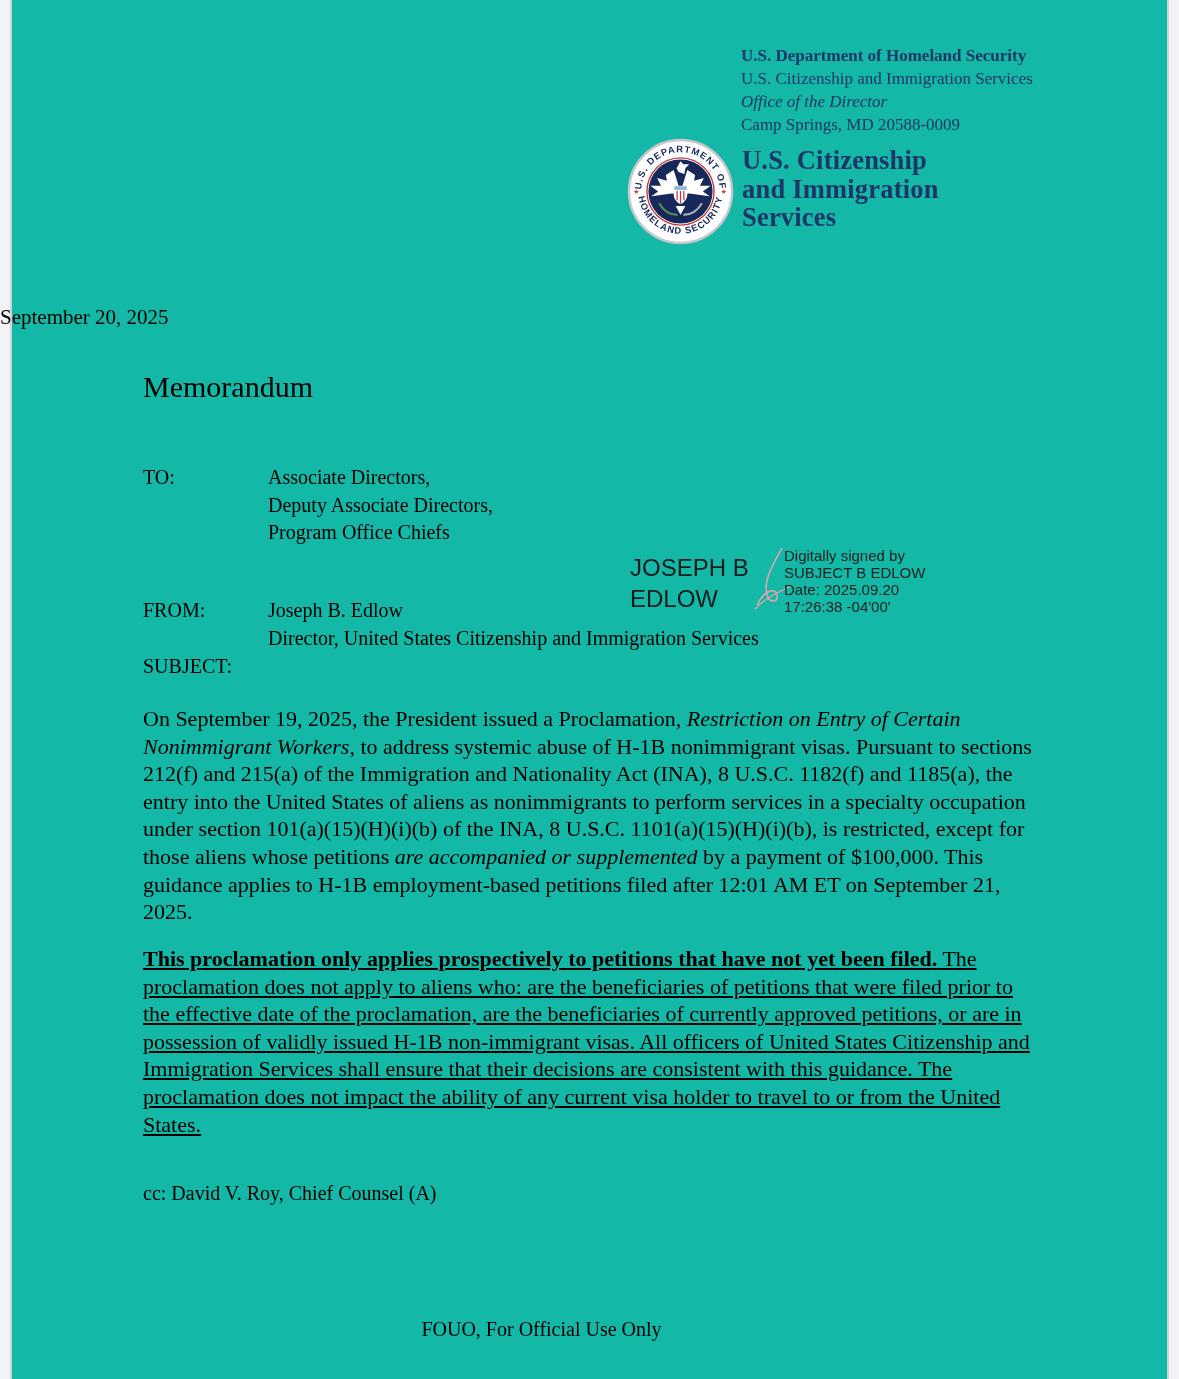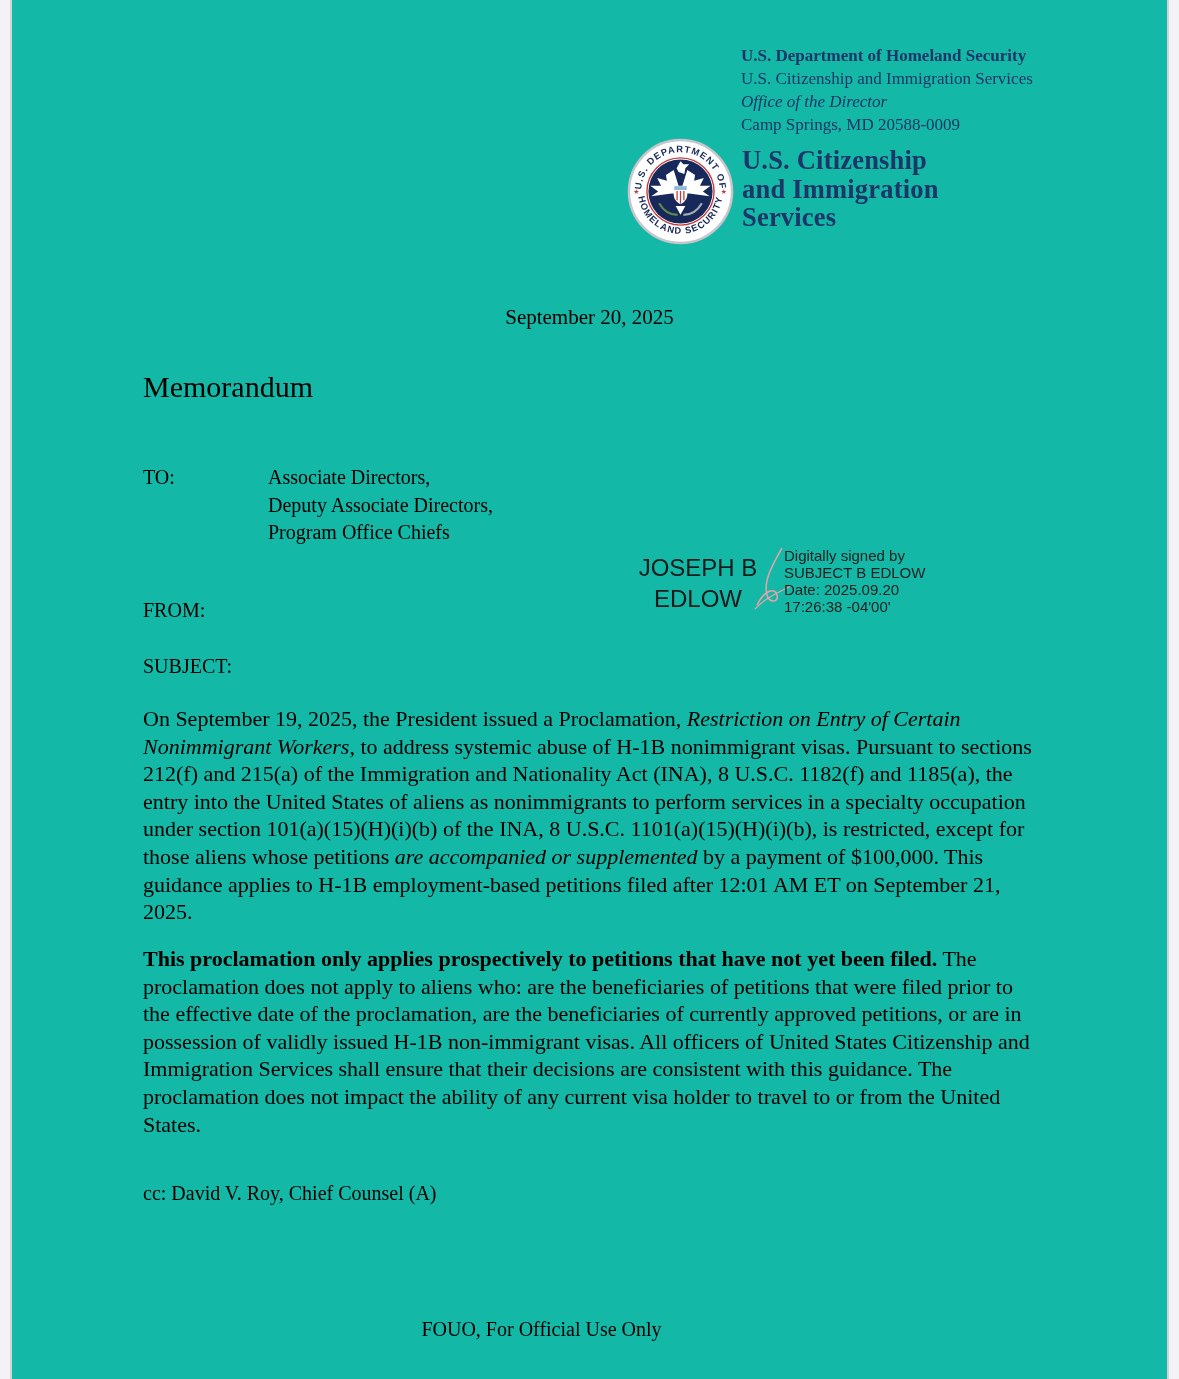--- a/index.html
+++ b/index.html
@@ -25,43 +25,43 @@
   .letterhead{position:absolute;left:741px;top:44px;font-size:17px;line-height:23px;color:var(--navy);}
   .lh-bold{font-weight:bold;}
   .lh-italic{font-style:italic;}
 
   .seal{position:absolute;left:627px;top:138px;width:107px;height:107px;}
   .seal-ring-text{font-family:"Liberation Sans",sans-serif;font-size:9.6px;font-weight:bold;letter-spacing:1.1px;fill:var(--seal-navy);}
   .seal-star{font-size:7px;fill:var(--seal-red);}
 
   .wordmark{position:absolute;left:742px;top:146px;font-weight:bold;font-size:26.5px;line-height:28.5px;color:var(--navy);letter-spacing:0.2px;}
 
-  .date-line{position:absolute;left:0;top:305px;width:1179px;text-align:center;font-size:21px;}
+  .date-line{position:absolute;left:0;top:305px;width:1179px;text-align:left;font-size:21px;}
 
   .memo-title{position:absolute;left:143px;top:372px;font-size:30px;font-weight:normal;line-height:1;}
 
   .field{position:absolute;left:143px;display:flex;font-size:20px;line-height:27.5px;}
   .field .label{width:125px;flex:0 0 125px;}
   .field-to{top:464px;}
   .field-from{top:597px;}
   .field-subject{top:653px;}
 
   .sig-name{
-    position:absolute;left:630px;top:552px;width:136px;text-align:center;
+    position:absolute;left:630px;top:552px;width:136px;
     font-family:"Liberation Sans",sans-serif;font-size:24px;line-height:31px;color:#1a1a1a;
   }
   .sig-flourish{position:absolute;left:754px;top:545px;width:38px;height:74px;}
   .sig-details{
     position:absolute;left:784px;top:547px;
     font-family:"Liberation Sans",sans-serif;font-size:15px;line-height:17px;color:#222;
   }
 
   .para{position:absolute;left:143px;width:902px;font-size:22px;line-height:27.6px;text-align:left;}
   .para-1{top:705px;}
-  .para-2{top:945px;}
+  .para-2{top:945px;text-decoration:underline;}
   .it{font-style:italic;}
   .bd{font-weight:bold;}
 
   .cc-line{position:absolute;left:143px;top:1182px;font-size:20px;}
   .footer-line{position:absolute;left:0;top:1318px;width:1083px;text-align:center;font-size:20px;}
 </style>
 </head>
 <body>
 
 <div class="viewport">
@@ -119,20 +119,24 @@
     <div class="label">TO:</div>
     <div class="values">
       <div>Associate Directors,</div>
       <div>Deputy Associate Directors,</div>
       <div>Program Office Chiefs</div>
     </div>
   </div>
 
   <div class="field field-from">
     <div class="label">FROM:</div>
+    <div class="values">
+      <div>Joseph B. Edlow</div>
+      <div>Director, United States Citizenship and Immigration Services</div>
+    </div>
   </div>
 
   <div class="sig-name">
     <div>JOSEPH B</div>
     <div>EDLOW</div>
   </div>
   <svg class="sig-flourish" viewBox="0 0 38 74" aria-hidden="true">
     <path d="M28 3 C19 19 9 36 13 50 C15 58 25 58 23 50 C21 41 9 47 3 60" stroke="var(--sig-red)" stroke-width="1.5" fill="none"></path>
     <path d="M1 64 C11 53 25 47 37 41" stroke="var(--sig-red)" stroke-width="1.3" fill="none"></path>
   </svg>

